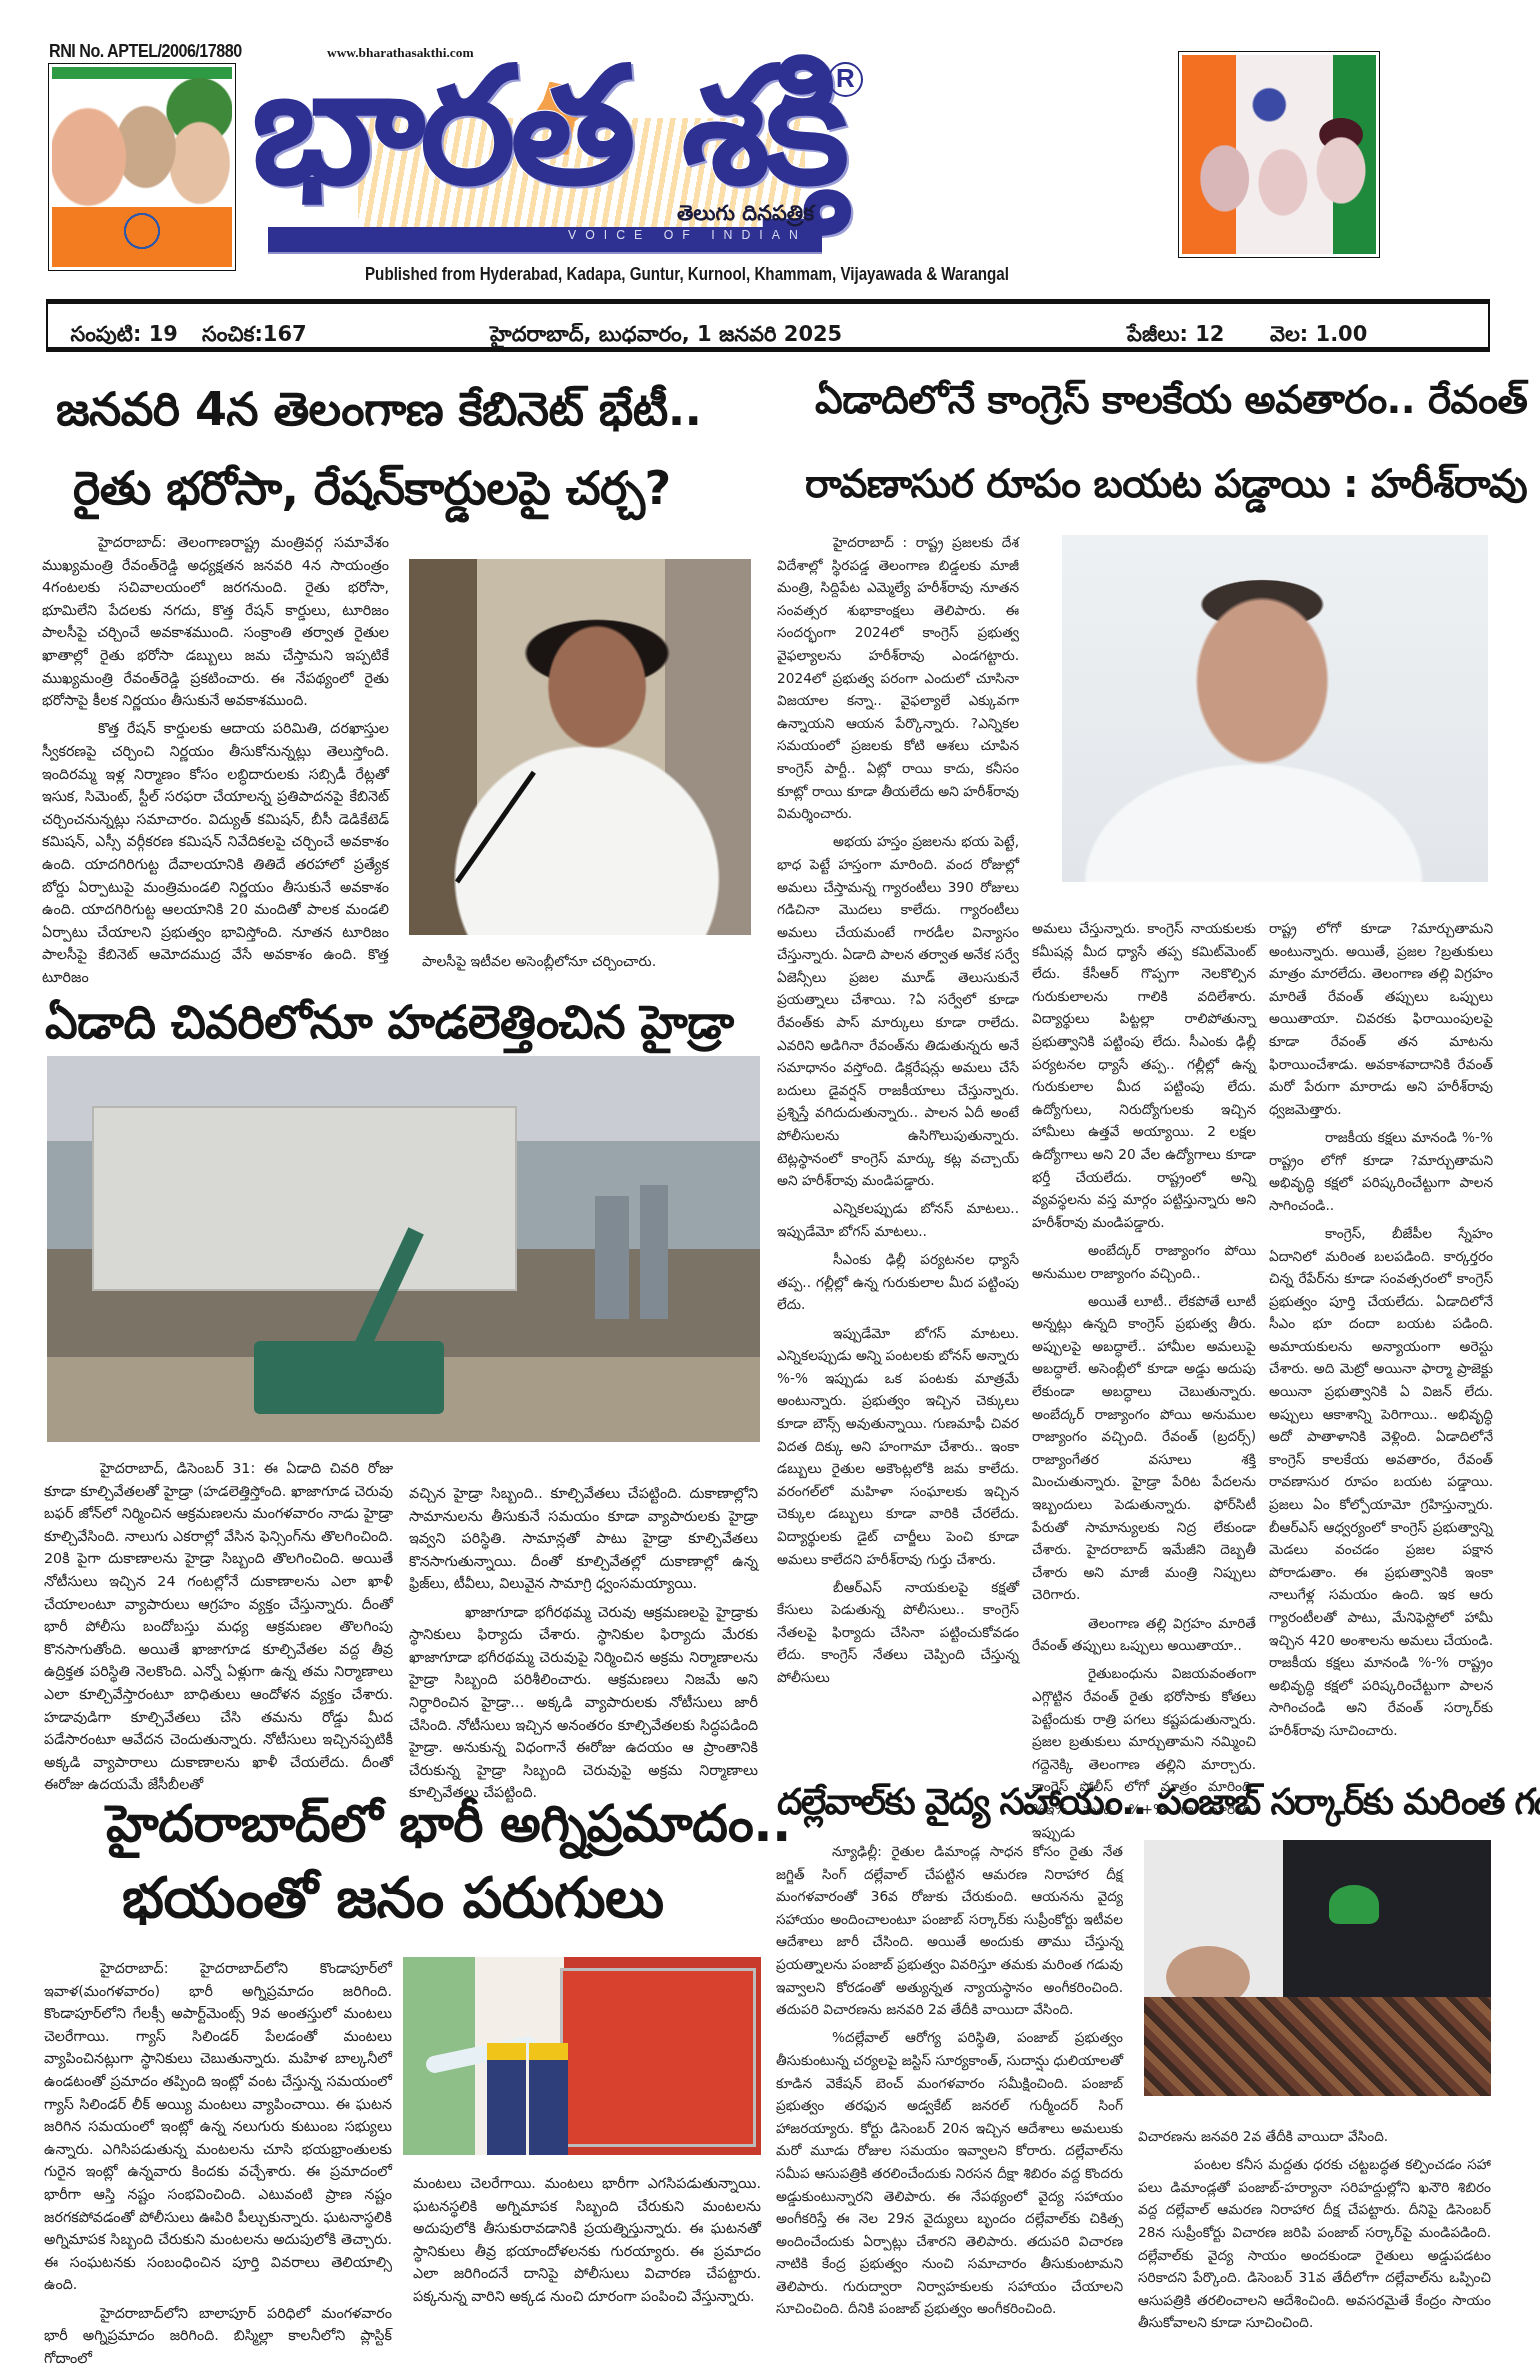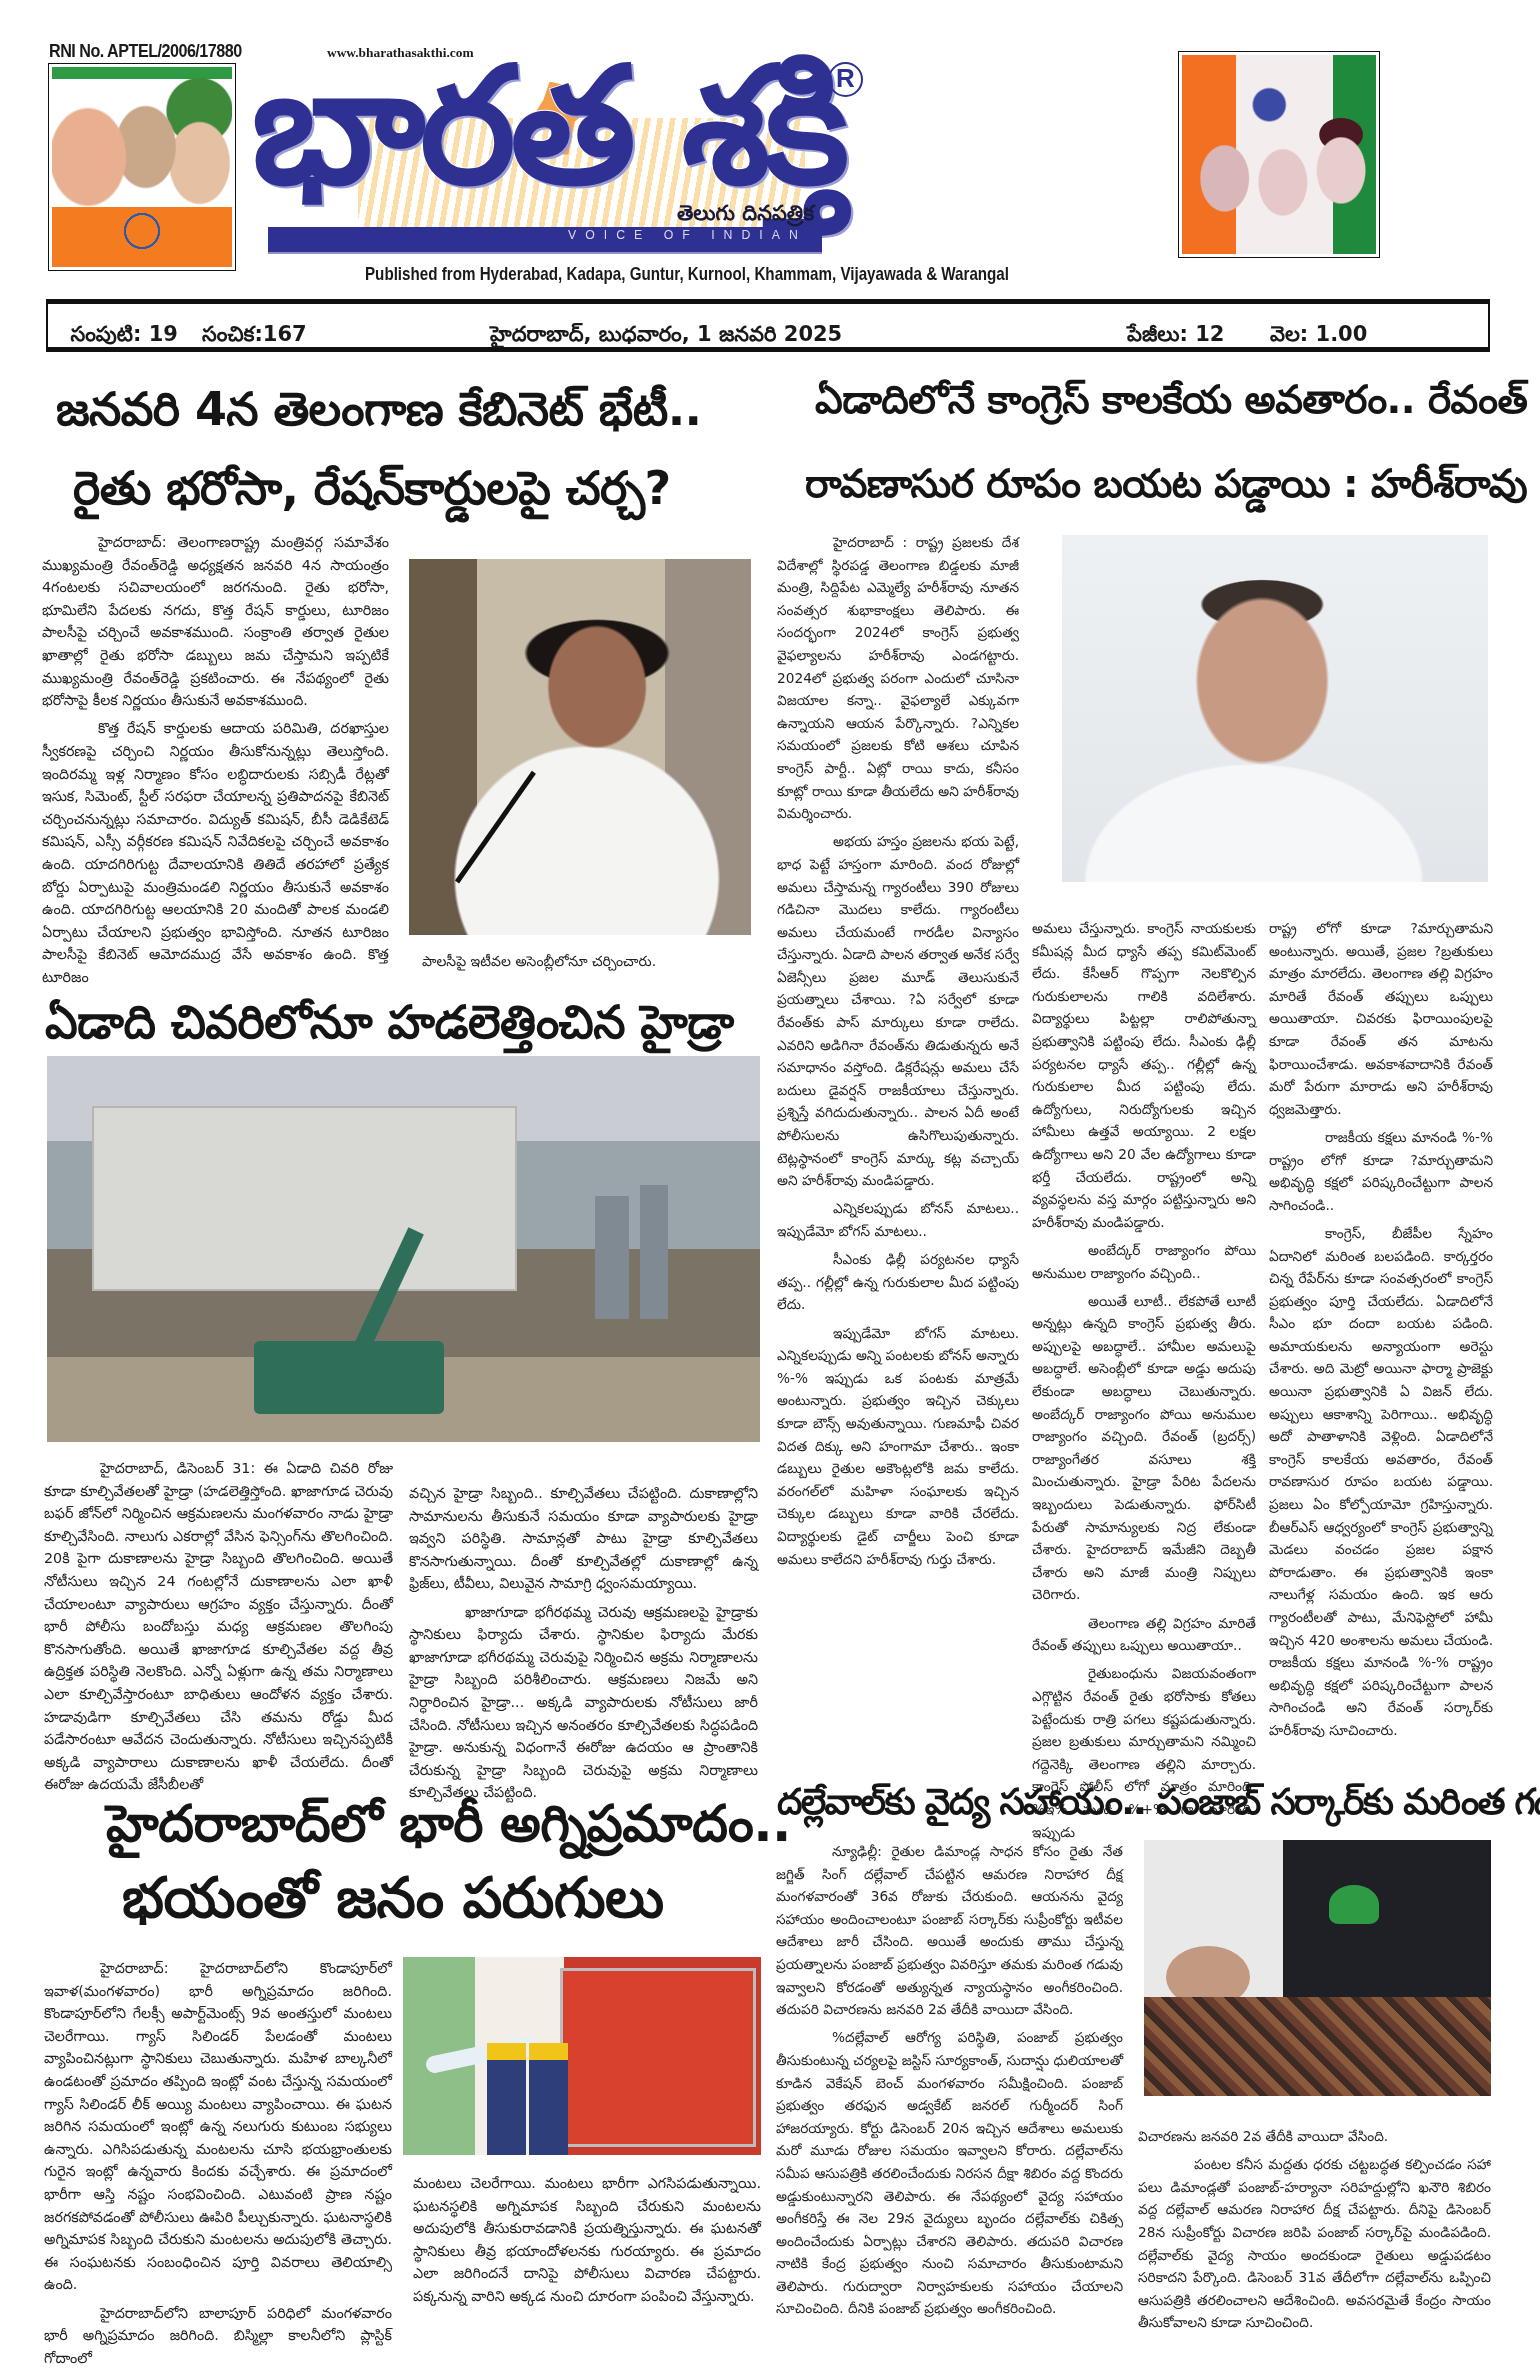--- a/index.html
+++ b/index.html
@@ -131,20 +131,21 @@
 
 <div class="abs hl hl-mid" style="left:815px; top:380px;">ఏడాదిలోనే కాంగ్రెస్ కాలకేయ అవతారం.. రేవంత్</div>
 <div class="abs hl hl-mid" style="left:805px; top:464px;">రావణాసుర రూపం బయట పడ్డాయి : హరీశ్‌రావు</div>
 
 <div class="abs col" style="left:777px; top:531px; width:242px; font-size:13.7px;">
   <p>హైదరాబాద్ : రాష్ట్ర ప్రజలకు దేశ విదేశాల్లో స్థిరపడ్డ తెలంగాణ బిడ్డలకు మాజీ మంత్రి, సిద్దిపేట ఎమ్మెల్యే హరీశ్‌రావు నూతన సంవత్సర శుభాకాంక్షలు తెలిపారు. ఈ సందర్భంగా 2024లో కాంగ్రెస్ ప్రభుత్వ వైఫల్యాలను హరీశ్‌రావు ఎండగట్టారు. 2024లో ప్రభుత్వ పరంగా ఎందులో చూసినా విజయాల కన్నా.. వైఫల్యాలే ఎక్కువగా ఉన్నాయని ఆయన పేర్కొన్నారు. ?ఎన్నికల సమయంలో ప్రజలకు కోటి ఆశలు చూపిన కాంగ్రెస్ పార్టీ.. ఏట్లో రాయి కాదు, కనీసం కూట్లో రాయి కూడా తీయలేదు అని హరీశ్‌రావు విమర్శించారు.</p>
   <p>అభయ హస్తం ప్రజలను భయ పెట్టే, భాధ పెట్టే హస్తంగా మారింది. వంద రోజుల్లో అమలు చేస్తామన్న గ్యారంటీలు 390 రోజులు గడిచినా మొదలు కాలేదు. గ్యారంటీలు అమలు చేయమంటే గారడీల విన్యాసం చేస్తున్నారు. ఏడాది పాలన తర్వాత అనేక సర్వే ఏజెన్సీలు ప్రజల మూడ్ తెలుసుకునే ప్రయత్నాలు చేశాయి. ?ఏ సర్వేలో కూడా రేవంత్‌కు పాస్ మార్కులు కూడా రాలేదు. ఎవరిని అడిగినా రేవంత్‌ను తిడుతున్నరు అనే సమాధానం వస్తోంది. డిక్లరేషన్లు అమలు చేసే బదులు డైవర్షన్ రాజకీయాలు చేస్తున్నారు. ప్రశ్నిస్తే వగిదుదుతున్నారు.. పాలన ఏదీ అంటే పోలీసులను ఉసిగొలుపుతున్నారు. టెట్లస్థానంలో కాంగ్రెస్ మార్కు కట్ల వచ్చాయ్ అని హరీశ్‌రావు మండిపడ్డారు.</p>
   <p>ఎన్నికలప్పుడు బోనస్ మాటలు.. ఇప్పుడేమో బోగస్ మాటలు..</p>
   <p>సీఎంకు ఢిల్లీ పర్యటనల ధ్యాసే తప్ప.. గల్లీల్లో ఉన్న గురుకులాల మీద పట్టింపు లేదు.</p>
   <p>ఇప్పుడేమో బోగస్ మాటలు. ఎన్నికలప్పుడు అన్ని పంటలకు బోనస్ అన్నారు %-% ఇప్పుడు ఒక పంటకు మాత్రమే అంటున్నారు. ప్రభుత్వం ఇచ్చిన చెక్కులు కూడా బౌన్స్ అవుతున్నాయి. గుణమాఫీ చివర విదత దిక్కు అని హంగామా చేశారు.. ఇంకా డబ్బులు రైతుల అకౌంట్లలోకి జమ కాలేదు. వరంగల్‌లో మహిళా సంఘాలకు ఇచ్చిన చెక్కుల డబ్బులు కూడా వారికి చేరలేదు. విద్యార్థులకు డైట్ చార్జీలు పెంచి కూడా అమలు కాలేదని హరీశ్‌రావు గుర్తు చేశారు.</p>
+  <p>బీఆర్‌ఎస్ నాయకులపై కక్షతో కేసులు పెడుతున్న పోలీసులు.. కాంగ్రెస్ నేతలపై ఫిర్యాదు చేసినా పట్టించుకోవడం లేదు. కాంగ్రెస్ నేతలు చెప్పింది చేస్తున్న పోలీసులు</p>
 </div>
 <div class="abs photo ph-harish"></div>
 <div class="abs col" style="left:1032px; top:917px; width:224px; font-size:13.7px;">
   <p class="noind">అమలు చేస్తున్నారు. కాంగ్రెస్ నాయకులకు కమీషన్ల మీద ధ్యాసే తప్ప కమిట్‌మెంట్ లేదు. కేసీఆర్ గొప్పగా నెలకొల్పిన గురుకులాలను గాలికి వదిలేశారు. విద్యార్థులు పిట్టల్లా రాలిపోతున్నా ప్రభుత్వానికి పట్టింపు లేదు. సీఎంకు ఢిల్లీ పర్యటనల ధ్యాసే తప్ప.. గల్లీల్లో ఉన్న గురుకులాల మీద పట్టింపు లేదు. ఉద్యోగులు, నిరుద్యోగులకు ఇచ్చిన హామీలు ఉత్తవే అయ్యాయి. 2 లక్షల ఉద్యోగాలు అని 20 వేల ఉద్యోగాలు కూడా భర్తీ చేయలేదు. రాష్ట్రంలో అన్ని వ్యవస్థలను వస్త మార్గం పట్టిస్తున్నారు అని హరీశ్‌రావు మండిపడ్డారు.</p>
   <p>అంబేద్కర్ రాజ్యాంగం పోయి అనుముల రాజ్యాంగం వచ్చింది..</p>
   <p>అయితే లూటీ.. లేకపోతే లూటీ అన్నట్లు ఉన్నది కాంగ్రెస్ ప్రభుత్వ తీరు. అప్పులపై అబద్ధాలే.. హామీల అమలుపై అబద్ధాలే. అసెంబ్లీలో కూడా అడ్డు అదుపు లేకుండా అబద్ధాలు చెబుతున్నారు. అంబేద్కర్ రాజ్యాంగం పోయి అనుముల రాజ్యాంగం వచ్చింది. రేవంత్ (బ్రదర్స్) రాజ్యాంగేతర వసూలు శక్తి మించుతున్నారు. హైడ్రా పేరిట పేదలను ఇబ్బందులు పెడుతున్నారు. ఫోర్‌సిటీ పేరుతో సామాన్యులకు నిద్ర లేకుండా చేశారు. హైదరాబాద్ ఇమేజీని దెబ్బతీ చేశారు అని మాజీ మంత్రి నిప్పులు చెరిగారు.</p>
   <p>తెలంగాణ తల్లి విగ్రహం మారితే రేవంత్ తప్పులు ఒప్పులు అయితాయా..</p>
   <p>రైతుబంధును విజయవంతంగా ఎగ్గొట్టిన రేవంత్ రైతు భరోసాకు కోతలు పెట్టేందుకు రాత్రి పగలు కష్టపడుతున్నారు. ప్రజల బ్రతుకులు మార్చుతామని నమ్మించి గద్దెనెక్కి తెలంగాణ తల్లిని మార్చారు. కాంగ్రెస్ పోలీస్ లోగో మాత్రం మారింది. %ఇ% నుండి %+% గా మారింది. ఇప్పుడు</p>
 </div>
 <div class="abs col" style="left:1269px; top:917px; width:224px; font-size:13.7px;">

